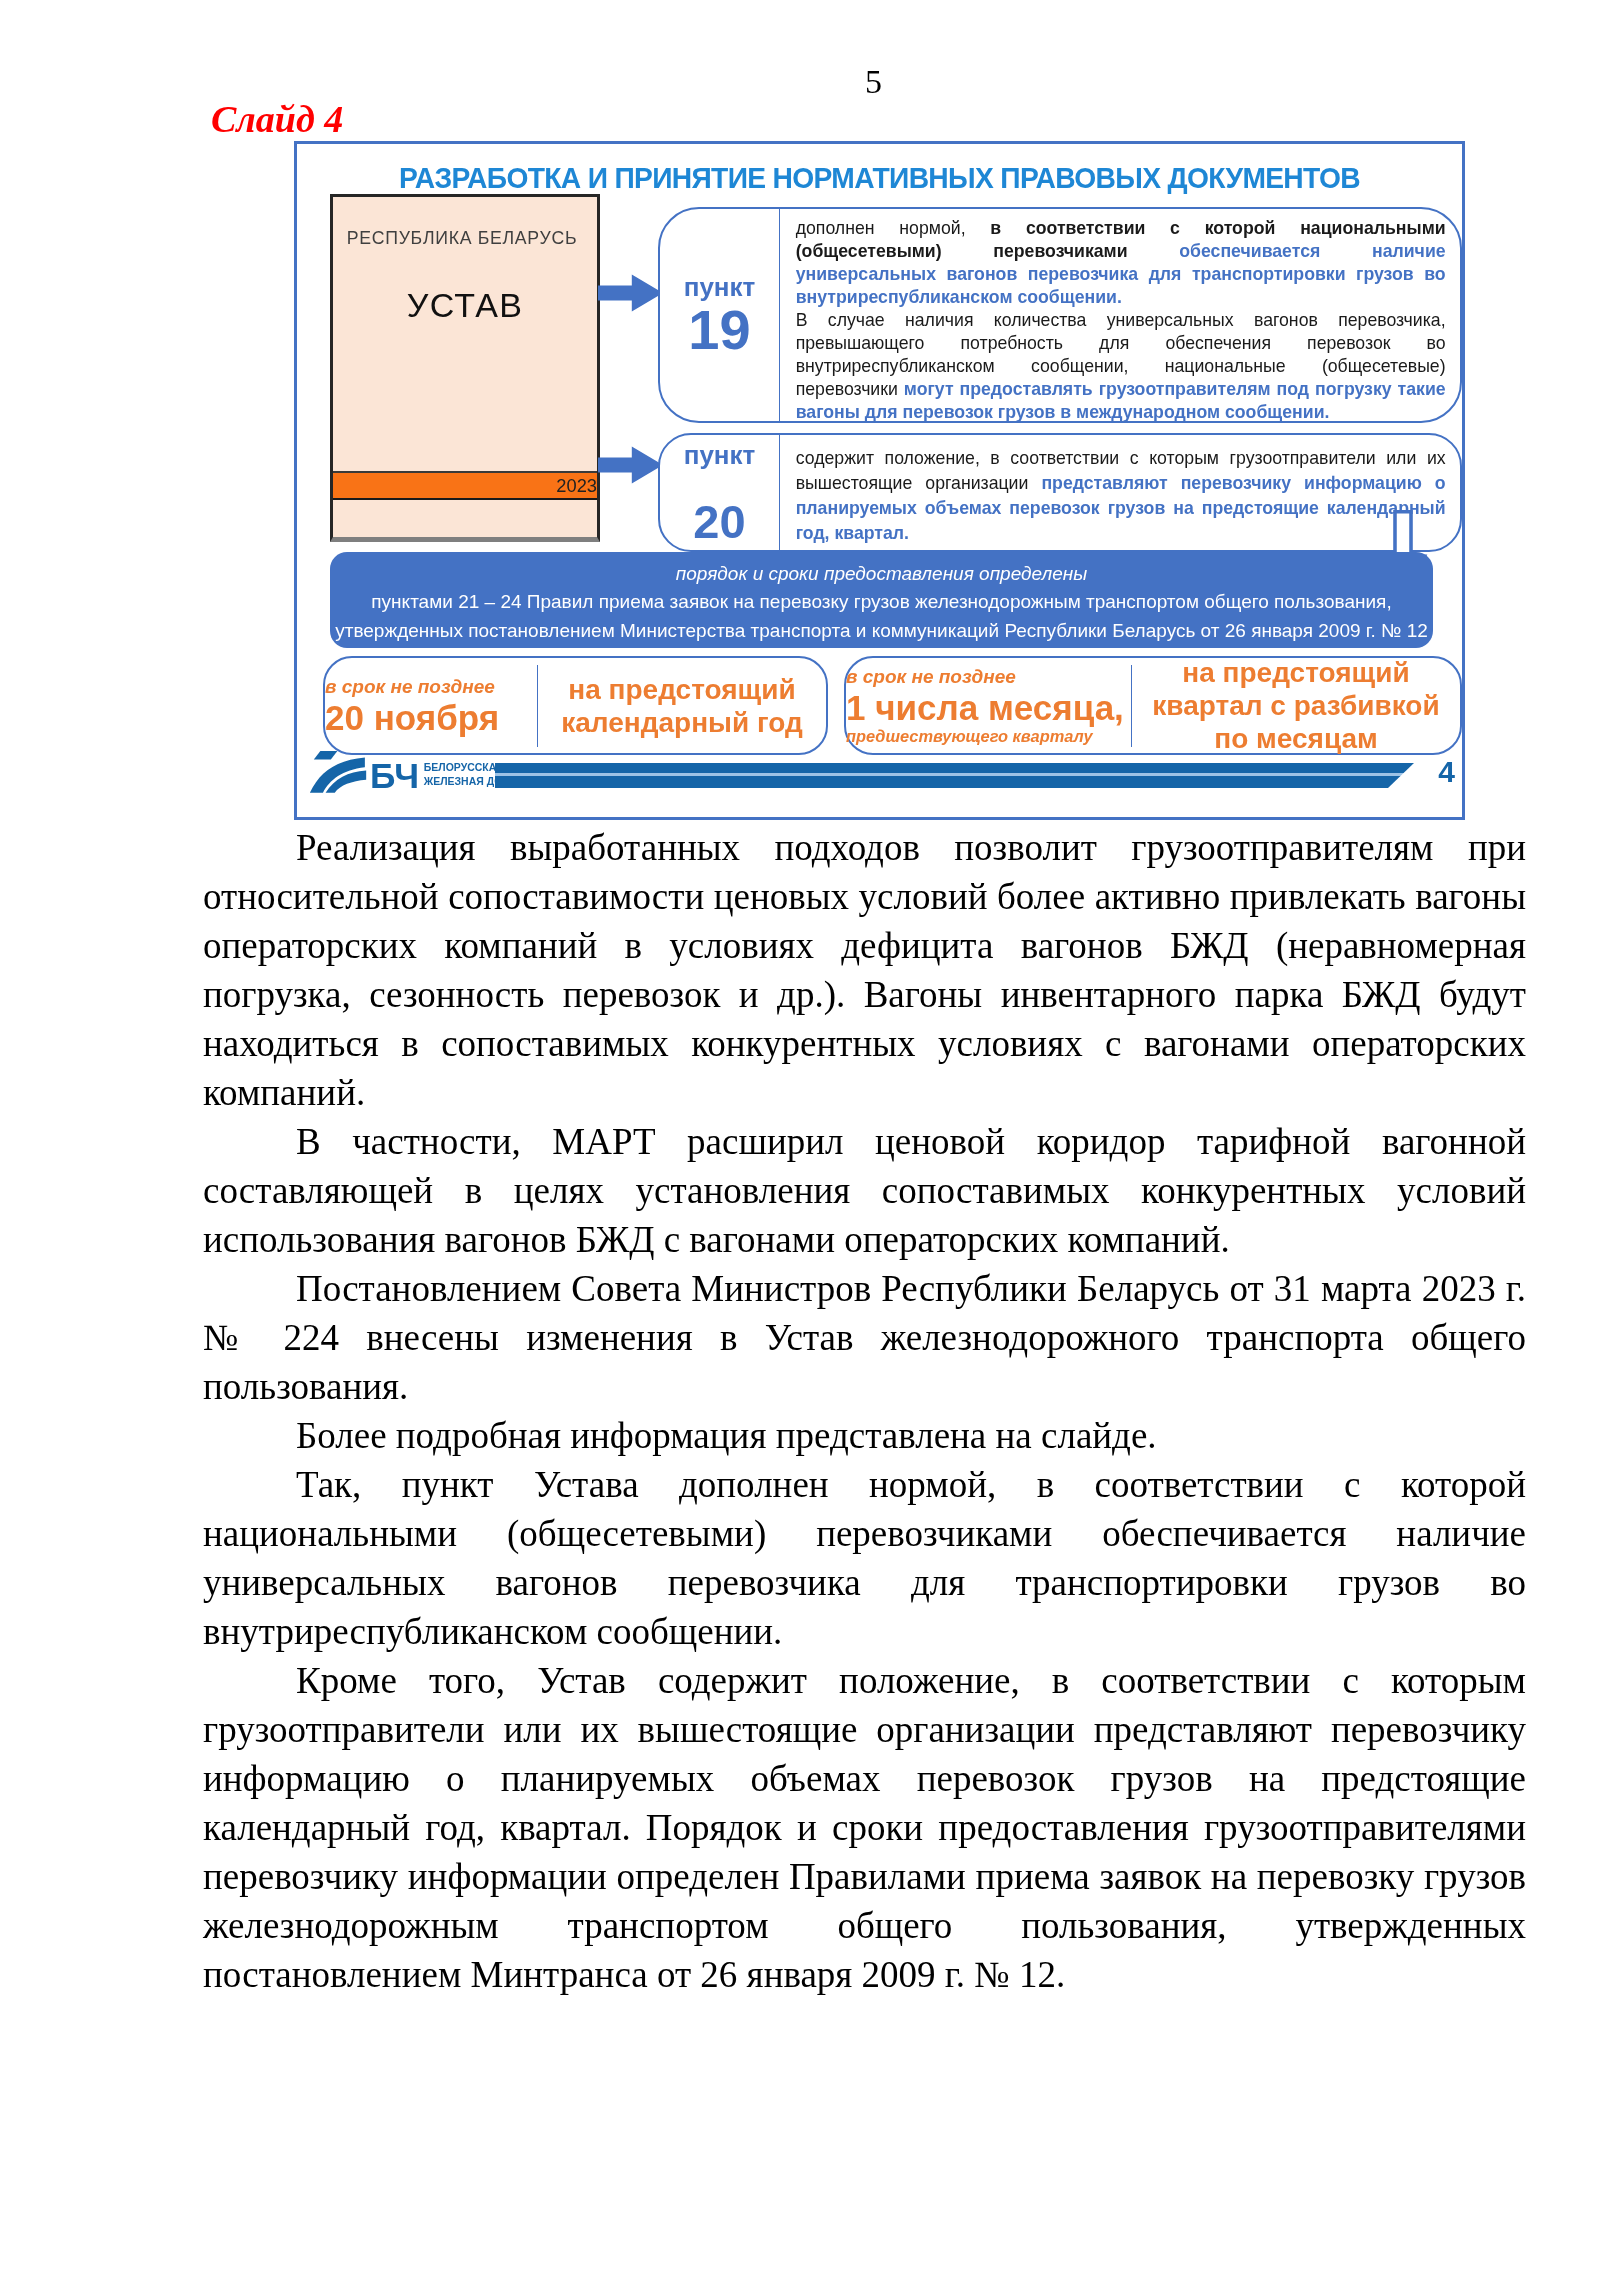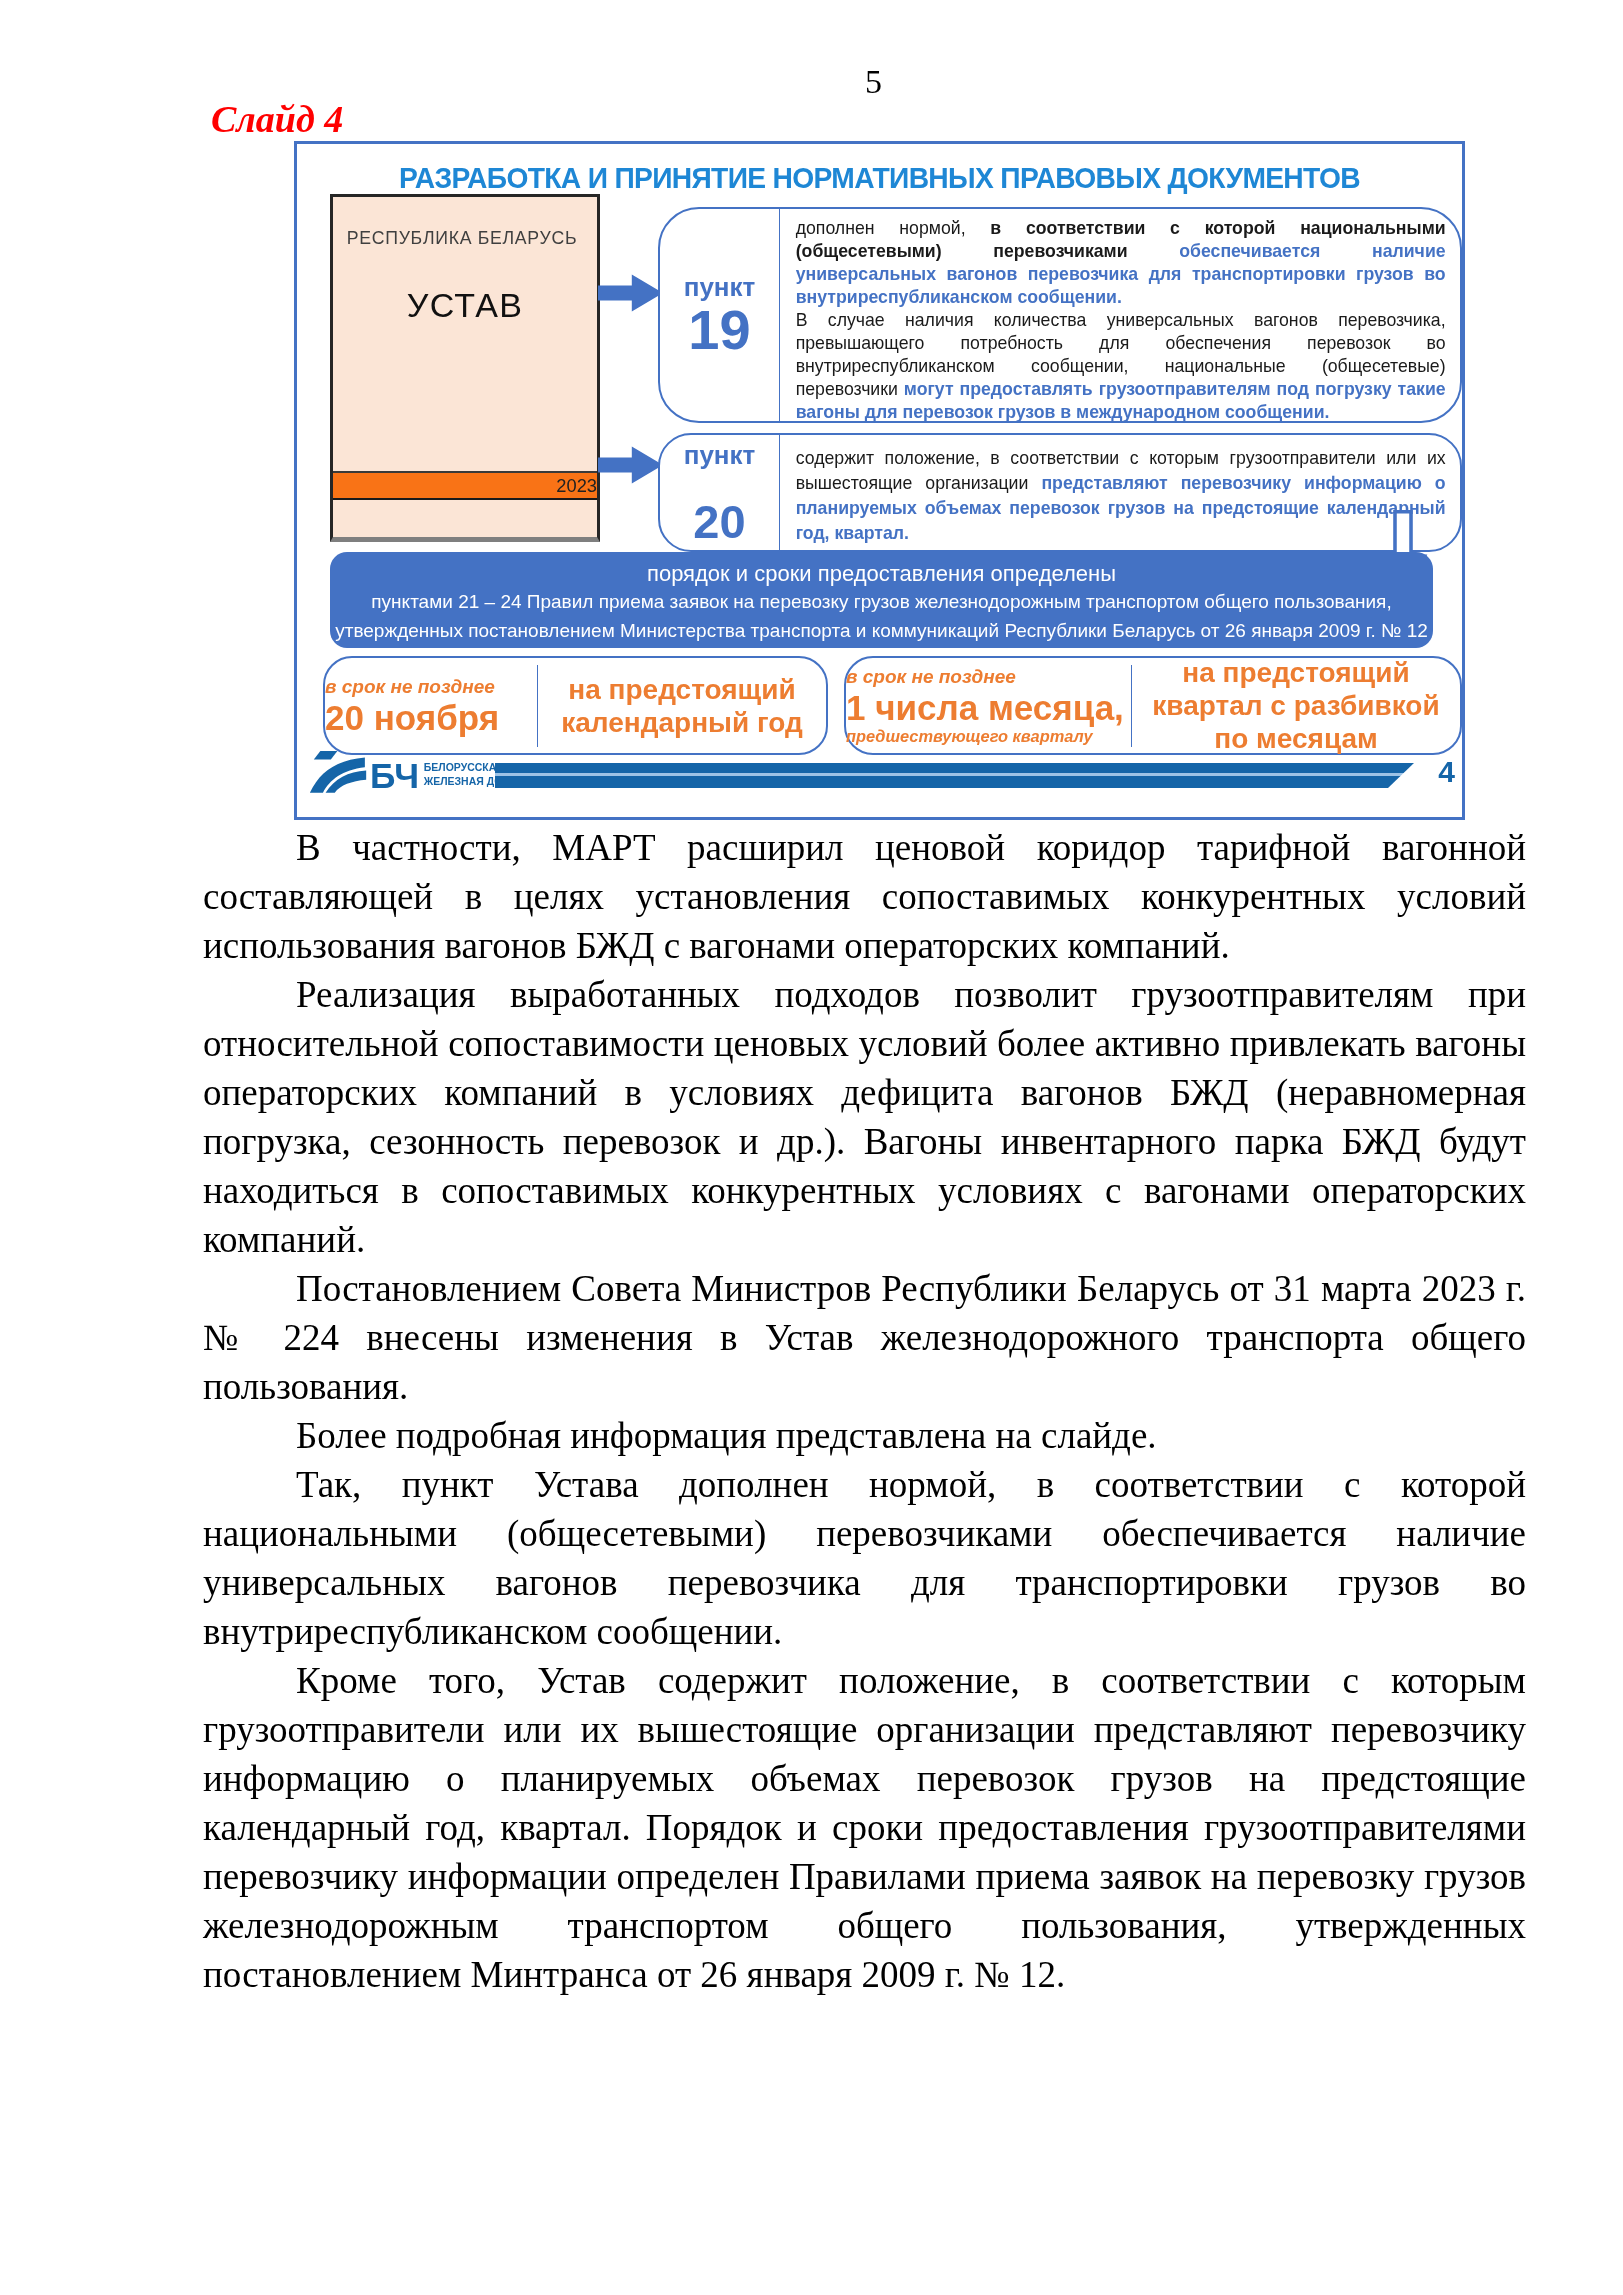--- a/index.html
+++ b/index.html
@@ -69,21 +69,21 @@
   .blu{color:#4472C4;font-weight:bold;}
 
   
   .down-arrow{left:1078px;top:366px;width:56px;height:89px;}
 
   
   .band{
     left:33px;top:408px;width:1103px;height:96px;background:#4472C4;border-radius:17px;
     color:#fff;text-align:center;box-sizing:border-box;padding-top:8.5px;
   }
-  .band-l1{font-size:22px;line-height:26px;}
+  .band-l1{font-size:19px;line-height:26px;font-style:italic;}
   .band-l2,.band-l3{font-size:19px;line-height:29.4px;}
 
   
   .dlbox{
     top:512px;height:99px;background:#fff;border:2px solid #4472C4;border-radius:29px;
     box-sizing:border-box;display:flex;color:#ED7D31;
   }
   .dl-left{left:26px;width:505px;}
   .dl-right{left:547px;width:618px;}
   .dl-c1{display:flex;flex-direction:column;align-items:flex-start;justify-content:center;padding-top:1.3px;}
@@ -199,20 +199,20 @@
   <div class="abs stripes">
     <div class="stripe-a"></div>
     <div class="stripe-gap"></div>
     <div class="stripe-b"></div>
   </div>
   <div class="abs slide-page-num">4</div>
 
 </div>
 
 <div class="abs body-text">
+  <p>Реализация выработанных подходов позволит грузоотправителям при относительной сопоставимости ценовых условий более активно привлекать вагоны операторских компаний в условиях дефицита вагонов БЖД (неравномерная погрузка, сезонность перевозок и др.). Вагоны инвентарного парка БЖД будут находиться в сопоставимых конкурентных условиях с вагонами операторских компаний.</p>
   <p>В частности, МАРТ расширил ценовой коридор тарифной вагонной составляющей в целях установления сопоставимых конкурентных условий использования вагонов БЖД с вагонами операторских компаний.</p>
-  <p>Реализация выработанных подходов позволит грузоотправителям при относительной сопоставимости ценовых условий более активно привлекать вагоны операторских компаний в условиях дефицита вагонов БЖД (неравномерная погрузка, сезонность перевозок и др.). Вагоны инвентарного парка БЖД будут находиться в сопоставимых конкурентных условиях с вагонами операторских компаний.</p>
   <p>Постановлением Совета Министров Республики Беларусь от 31 марта 2023 г. № 224 внесены изменения в Устав железнодорожного транспорта общего пользования.</p>
   <p>Более подробная информация представлена на слайде.</p>
   <p>Так, пункт Устава дополнен нормой, в соответствии с которой национальными (общесетевыми) перевозчиками обеспечивается наличие универсальных вагонов перевозчика для транспортировки грузов во внутриреспубликанском сообщении.</p>
   <p>Кроме того, Устав содержит положение, в соответствии с которым грузоотправители или их вышестоящие организации представляют перевозчику информацию о планируемых объемах перевозок грузов на предстоящие календарный год, квартал.  Порядок и сроки предоставления грузоотправителями перевозчику информации определен Правилами приема заявок на перевозку грузов железнодорожным транспортом общего пользования, утвержденных постановлением Минтранса от 26 января 2009 г. № 12.</p>
 </div>
 
 
 </body></html>

